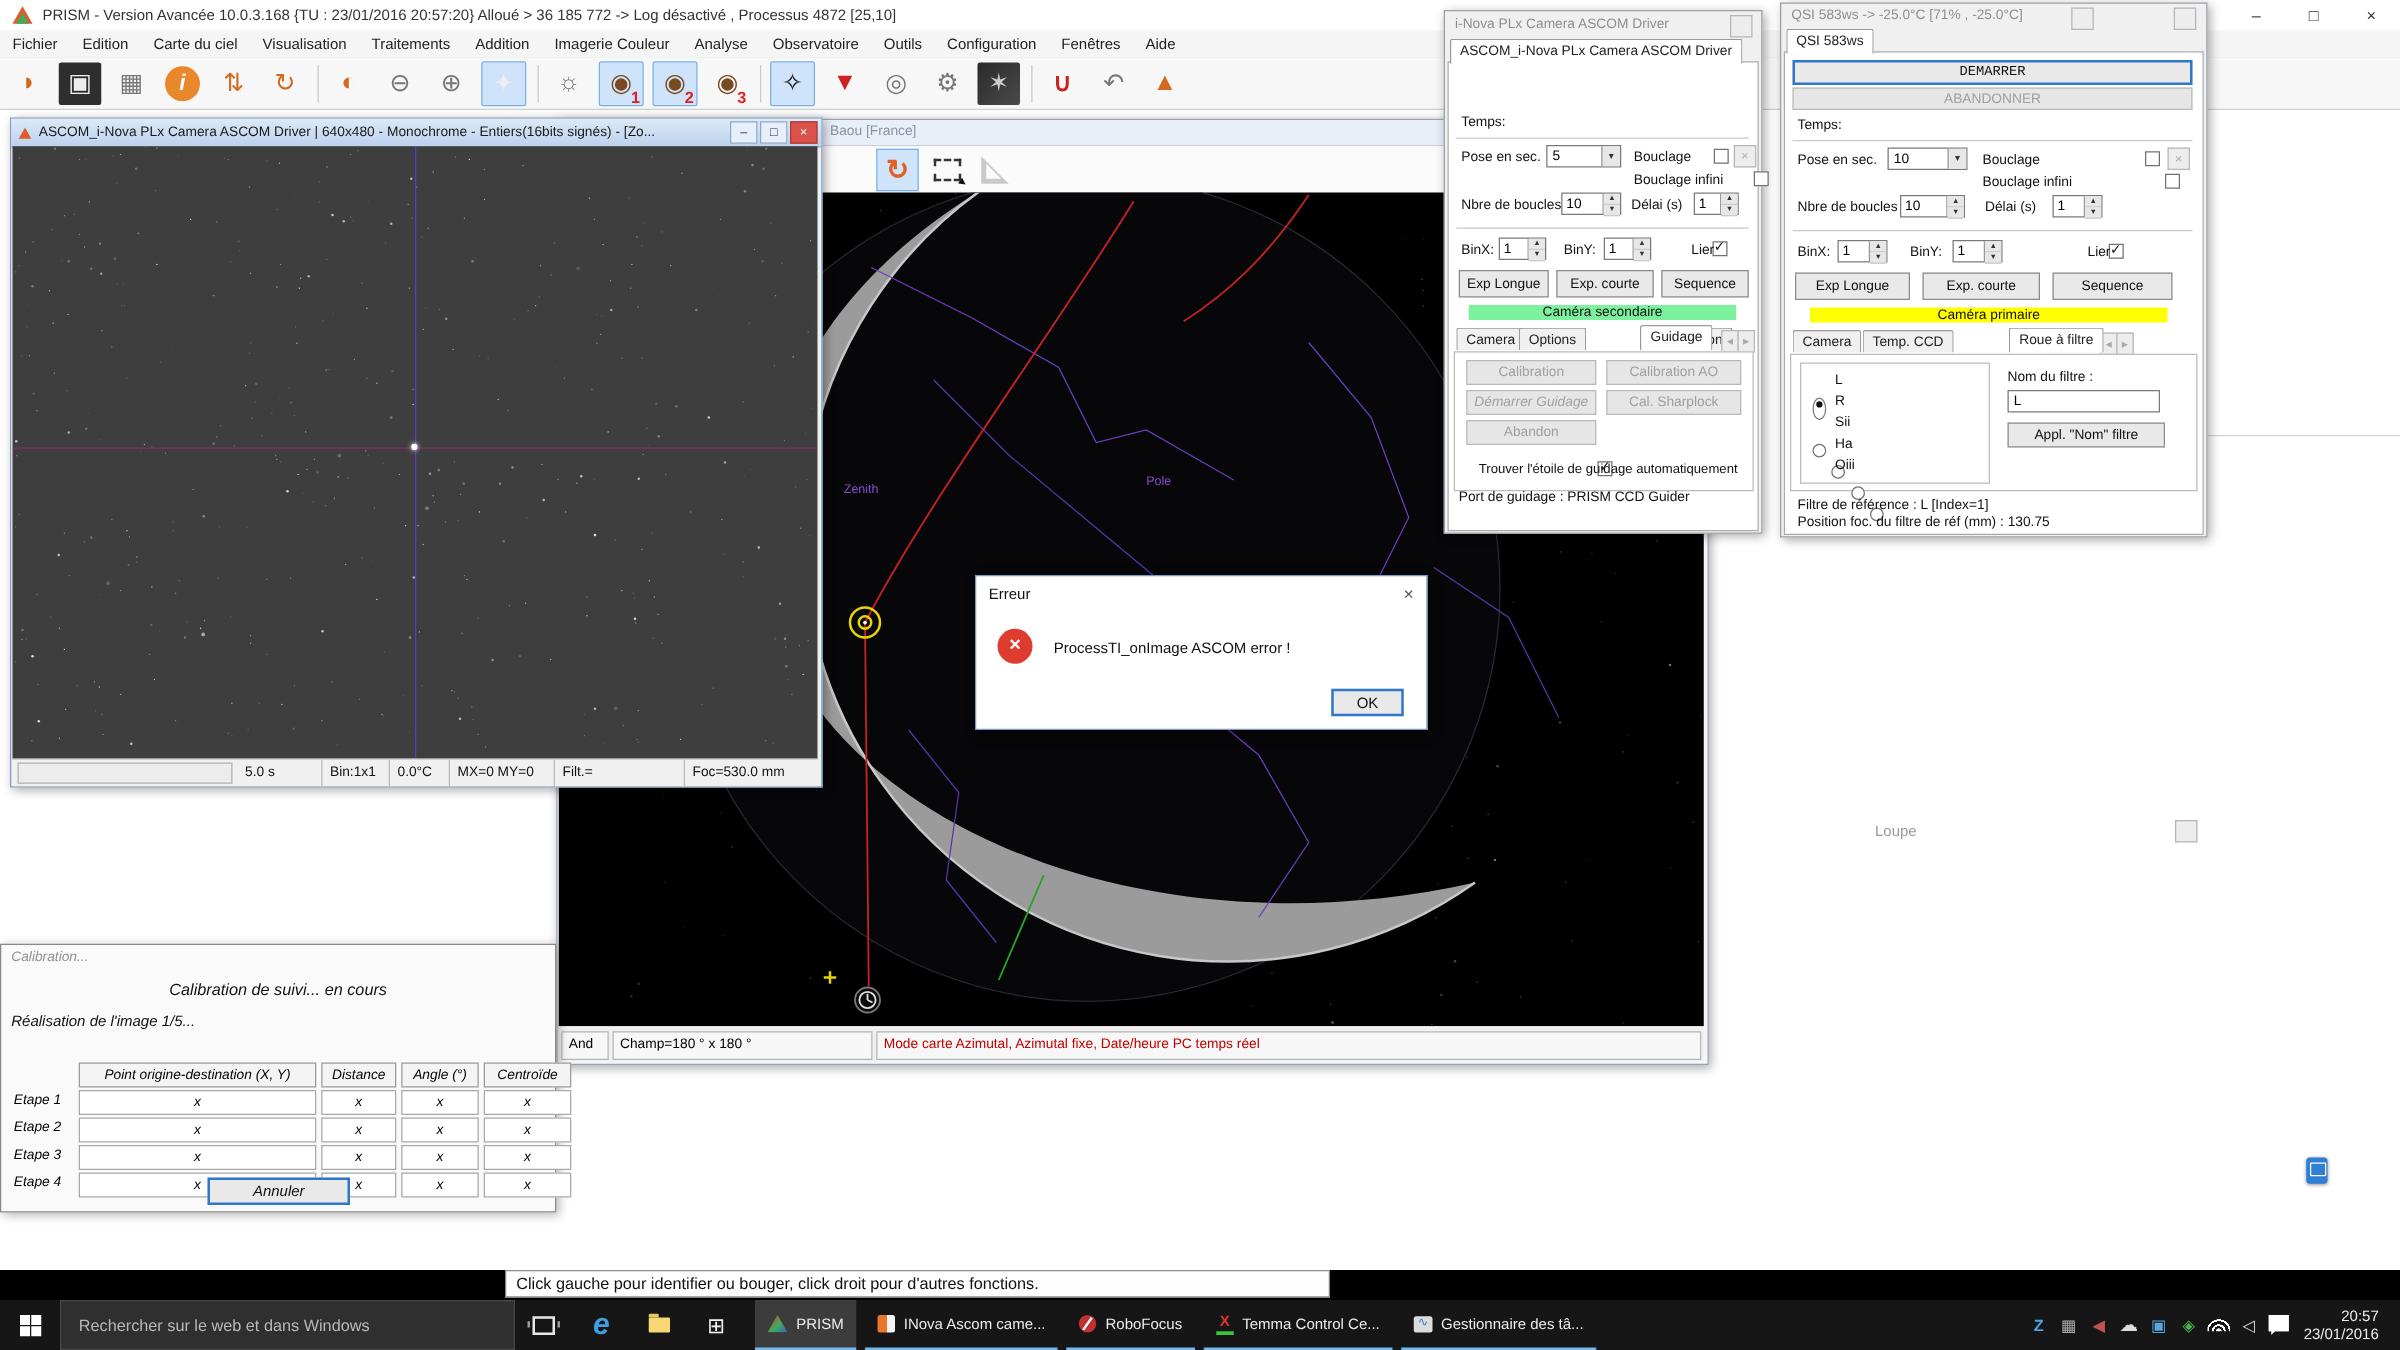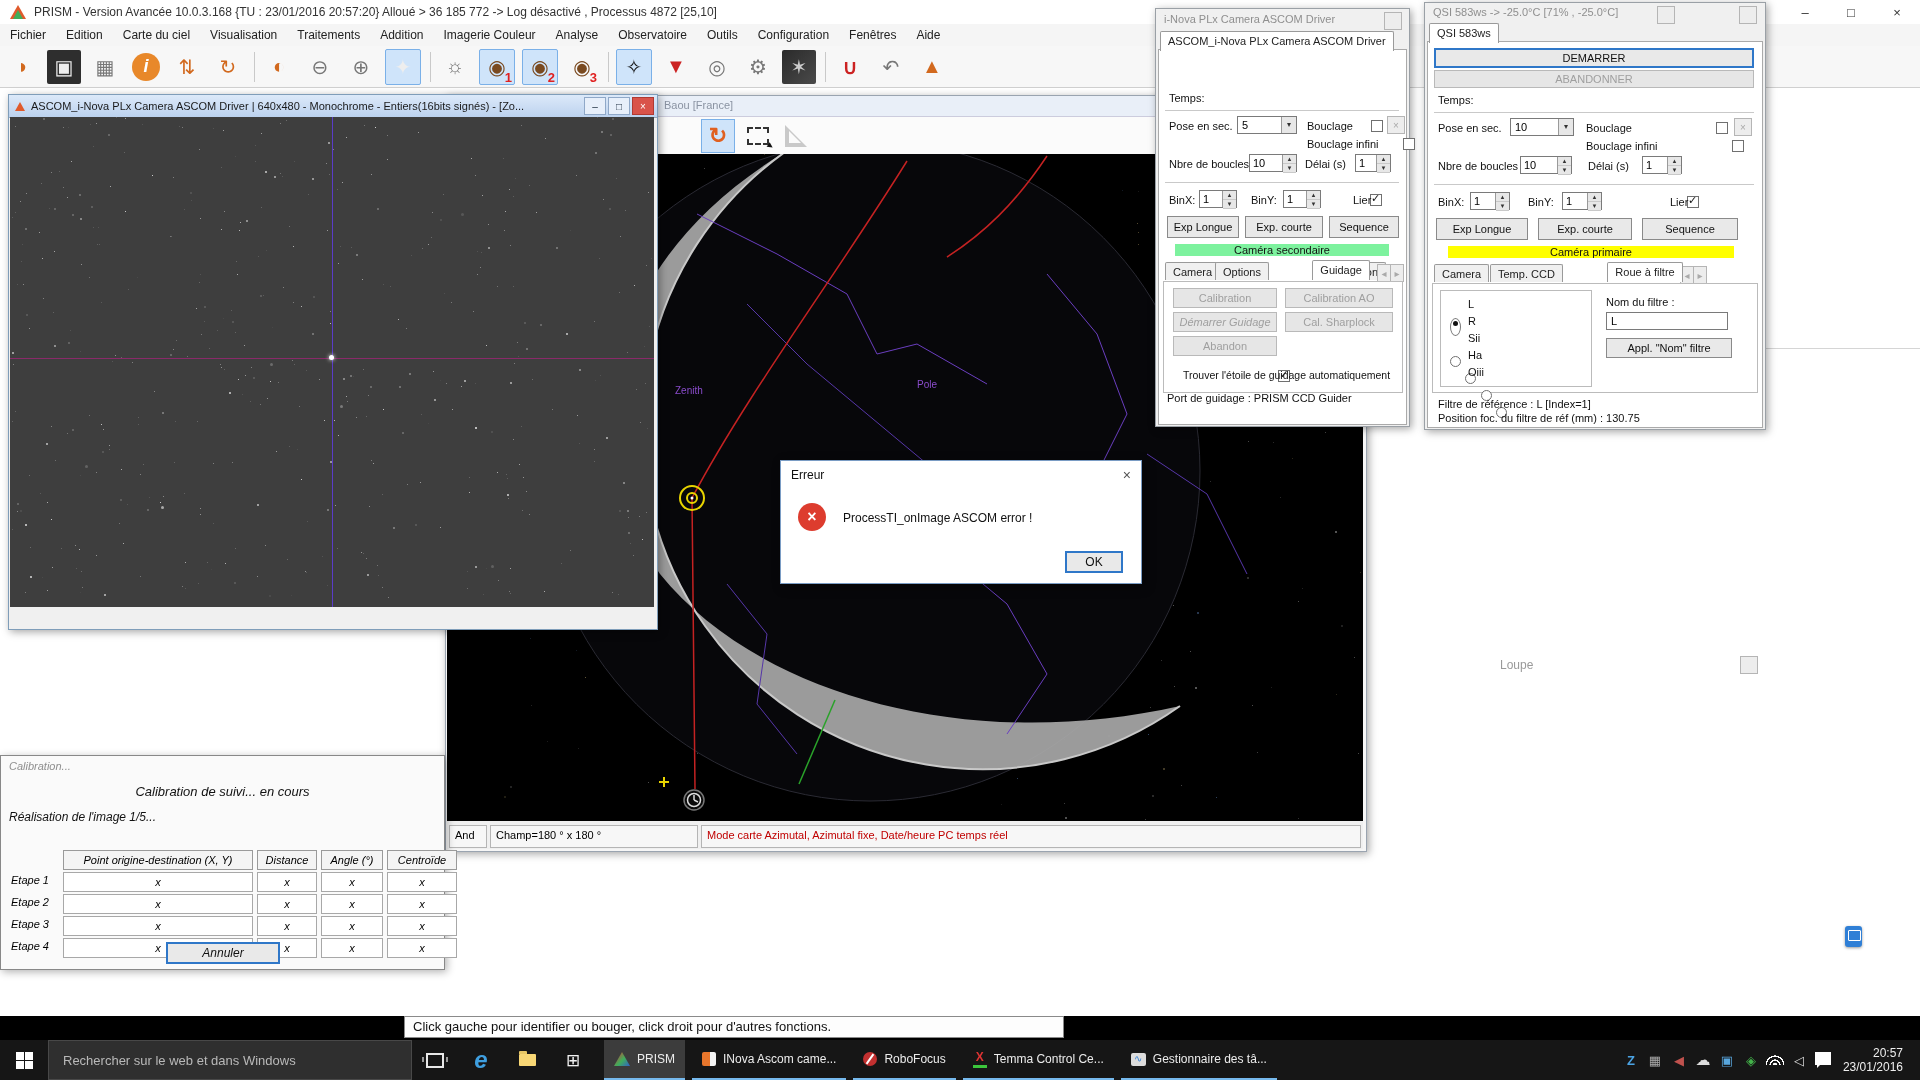--- a/index.html
+++ b/index.html
@@ -898,20 +898,29 @@
         <i style="position: absolute; pointer-events: none; border-radius: 50%; left: 59.52%; top: 83.73%; width: 2px; height: 2px; background: rgb(154, 154, 154); opacity: 0.84;"></i>
         <i style="position: absolute; pointer-events: none; border-radius: 50%; left: 5.04%; top: 28.82%; width: 1px; height: 1px; background: rgb(216, 216, 216); opacity: 0.96;"></i>
         <i style="position: absolute; pointer-events: none; border-radius: 50%; left: 44.06%; top: 50.43%; width: 1px; height: 1px; background: rgb(110, 110, 110); opacity: 0.98;"></i>
         <i style="position: absolute; pointer-events: none; border-radius: 50%; left: 76.88%; top: 19.24%; width: 1px; height: 1px; background: rgb(255, 255, 255); opacity: 0.73;"></i>
         <i style="position: absolute; pointer-events: none; border-radius: 50%; left: 33.44%; top: 91.1%; width: 1px; height: 1px; background: rgb(255, 255, 255); opacity: 0.79;"></i>
         <i style="position: absolute; pointer-events: none; border-radius: 50%; left: 84.85%; top: 26.61%; width: 2px; height: 2px; background: rgb(255, 255, 255); opacity: 0.36;"></i>
         <i style="position: absolute; pointer-events: none; border-radius: 50%; left: 26.73%; top: 2%; width: 1px; height: 1px; background: rgb(216, 216, 216); opacity: 0.54;"></i>
         <i style="position: absolute; pointer-events: none; border-radius: 50%; left: 12.55%; top: 18.22%; width: 2px; height: 2px; background: rgb(110, 110, 110); opacity: 0.91;"></i>
         <i style="position: absolute; pointer-events: none; border-radius: 50%; left: 58.56%; top: 8.55%; width: 1px; height: 1px; background: rgb(189, 189, 189); opacity: 0.96;"></i>
       </div>
+    <div class="abs" id="camstatus">
+      <span class="cell prog"></span>
+      <span class="cell" style="width:68px;">5.0 s</span>
+      <span class="cell" style="width:54px;">Bin:1x1</span>
+      <span class="cell" style="width:48px;">0.0°C</span>
+      <span class="cell" style="width:84px;">MX=0 MY=0</span>
+      <span class="cell" style="width:104px;">Filt.=</span>
+      <span class="cell" style="flex:1;border-right:none;">Foc=530.0 mm</span>
+    </div>
   </div>
 
   <div class="abs panel cwin" style="left:1155px;top:8px;width:253px;height:417px;">
     <span class="abs paneltitle" style="left:8px;top:4px;">i-Nova PLx Camera ASCOM Driver</span>
     <span class="abs xbtn" style="left:228px;top:3px;"></span>
     <span class="abs tab active" style="left:4px;top:22px;">ASCOM_i-Nova PLx Camera ASCOM Driver</span>
     <div class="body" style="left:2px;top:40px;width:247px;height:374px;">
       <span class="abs lbl" style="left:10px;top:42px;">Temps:</span>
       <span class="abs hr" style="left:6px;top:60px;width:234px;"></span>
       <span class="abs lbl" style="left:10px;top:70px;">Pose en sec.</span>
@@ -980,21 +989,21 @@
       <span class="abs lbl" style="left:8px;top:342px;">Port de guidage : PRISM CCD Guider</span>
     </div>
   </div>
 
   <div class="abs panel cwin" style="left:1424px;top:2px;width:340px;height:426px;">
     <span class="abs paneltitle" style="left:8px;top:3px;">QSI 583ws   -&gt;   -25.0°C    [71% , -25.0°C]</span>
     <span class="abs xbtn" style="left:232px;top:3px;"></span>
     <span class="abs xbtn" style="left:314px;top:3px;"></span>
     <span class="abs tab active" style="left:4px;top:20px;">QSI 583ws</span>
     <div class="body" style="left:2px;top:38px;width:334px;height:385px;">
-      <span class="abs btn focus" style="left:6px;top:6px;width:320px;height:20px;">DEMARRER</span>
+      <span class="abs btn focus" style="left:6px;top:6px;width:320px;height:20px;font-family:Liberation Mono, monospace;">DEMARRER</span>
       <span class="abs btn disabled" style="left:6px;top:28px;width:320px;height:18px;">ABANDONNER</span>
       <span class="abs lbl" style="left:10px;top:52px;">Temps:</span>
       <span class="abs hr" style="left:6px;top:70px;width:320px;"></span>
       <span class="abs lbl" style="left:10px;top:80px;">Pose en sec.</span>
       <span class="abs sel" style="left:82px;top:76px;width:64px;">
           <span class="val">10</span>
           <span class="drop">▾</span>
         </span>
       <span class="abs lbl" style="left:158px;top:80px;">Bouclage</span>
       <span class="abs cb" style="left:288px;top:78px;"></span>

